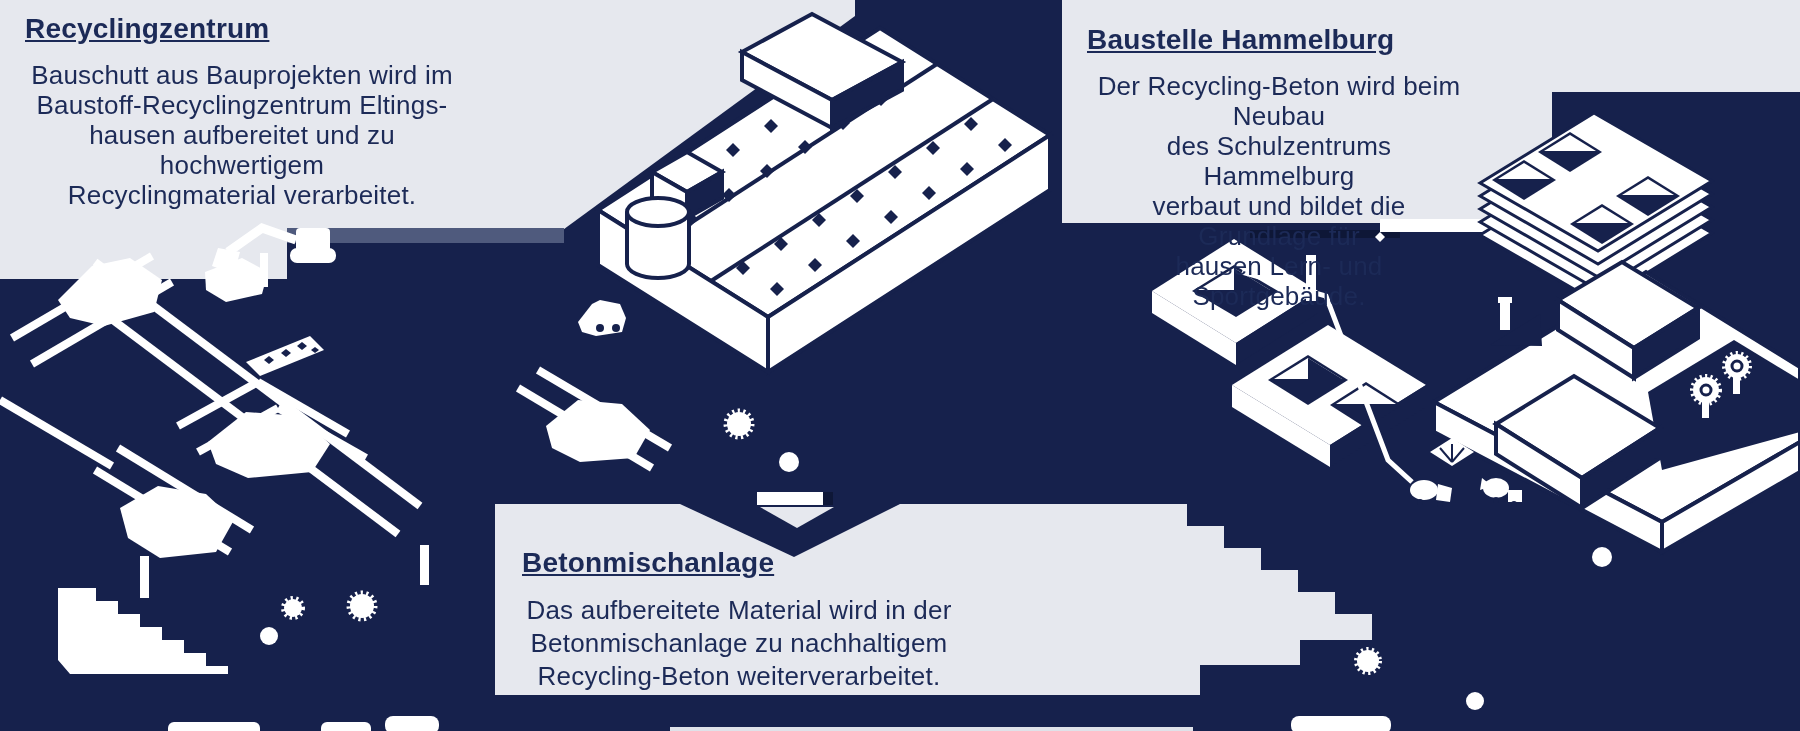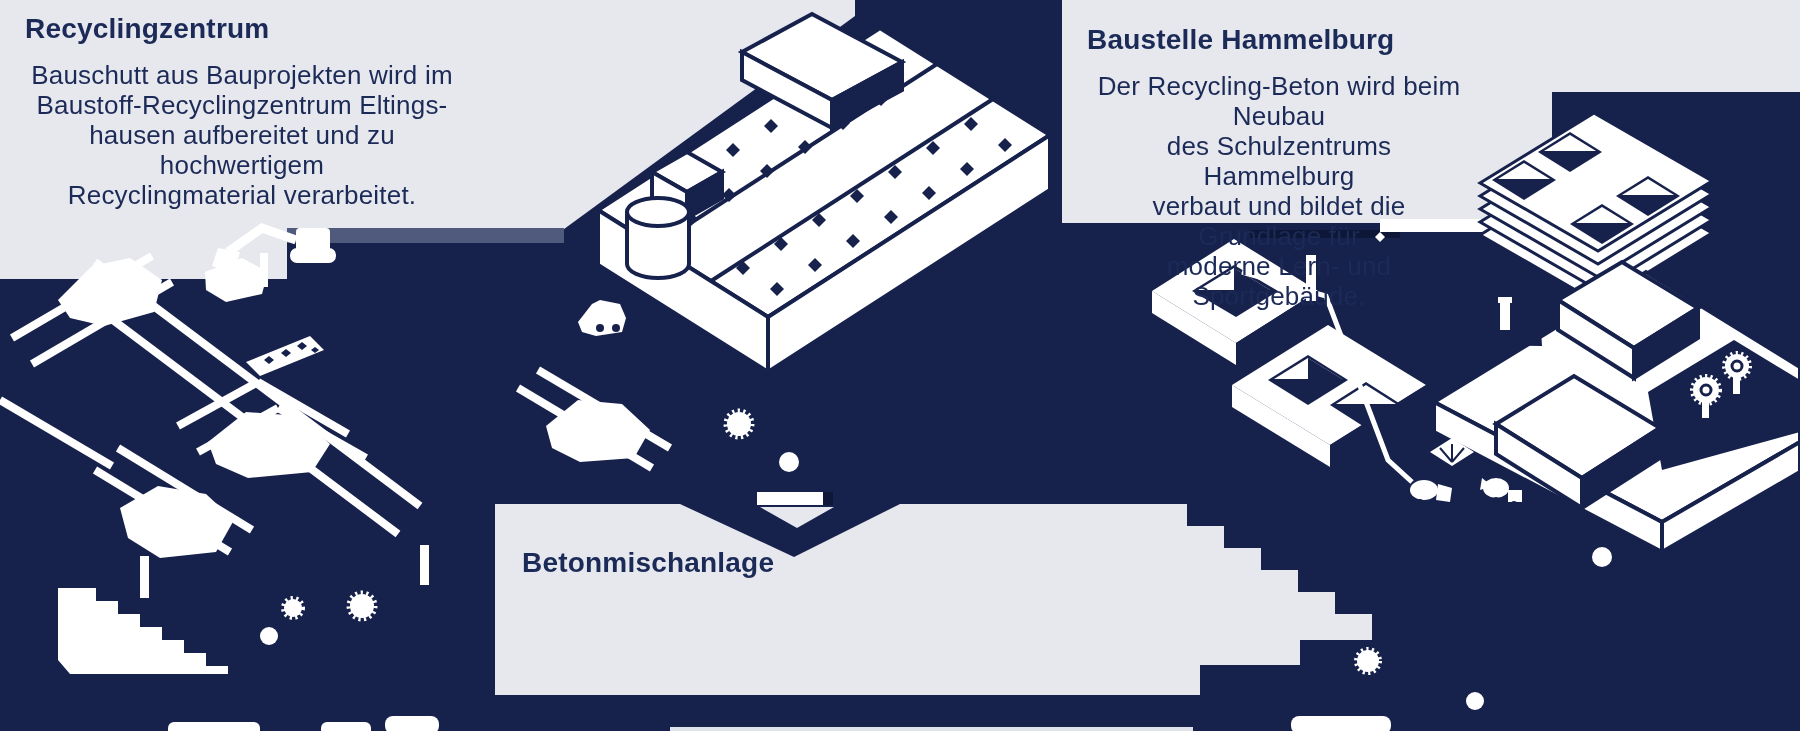--- a/index.html
+++ b/index.html
@@ -3,21 +3,21 @@
 <meta charset="utf-8">
 <style>
   html,body{margin:0;padding:0;}
   body{
     width:1800px;height:731px;position:relative;overflow:hidden;
     background:#16214c;
     font-family:"Liberation Sans", sans-serif;
   }
   #scene{position:absolute;left:0;top:0;width:1800px;height:731px;}
   .text-block{position:absolute;color:#1c2a57;}
-  .text-block h2{margin:0;font-size:28px;font-weight:bold;line-height:34px;letter-spacing:0.2px;}
+  .text-block h2{margin:0;font-size:28px;font-weight:bold;line-height:34px;letter-spacing:0.2px;text-decoration:underline;}
   .text-block p{margin:14px 0 0 4px;font-size:26px;line-height:30px;white-space:pre-line;letter-spacing:0.2px;text-align:center;}
   #panel-betonmischanlage-text p{line-height:33px;}
 </style>
 </head>
 <body>
 
 <svg id="scene" viewBox="0 0 1800 731" xmlns="http://www.w3.org/2000/svg">
 
   <rect x="0" y="0" width="1800" height="731" fill="#16214c"></rect>
 
@@ -290,18 +290,21 @@
 Baustoff-Recyclingzentrum Eltings-
 hausen aufbereitet und zu hochwertigem
 Recyclingmaterial verarbeitet.</p>
 </div>
 
 <div class="text-block" id="panel-baustelle-text" style="left:1087px;top:23px;width:380px;">
   <h2>Baustelle Hammelburg</h2>
   <p>Der Recycling-Beton wird beim Neubau
 des Schulzentrums Hammelburg
 verbaut und bildet die Grundlage für
-moderne Lern- und Sportgebäude.</p>
+hausen Lern- und Sportgebäude.</p>
 </div>
 
 <div class="text-block" id="panel-betonmischanlage-text" style="left:522px;top:546px;width:430px;">
   <h2>Betonmischanlage</h2>
+  <p>Das aufbereitete Material wird in der
+Betonmischanlage zu nachhaltigem
+Recycling-Beton weiterverarbeitet.</p>
 </div>
 
 </body></html>

